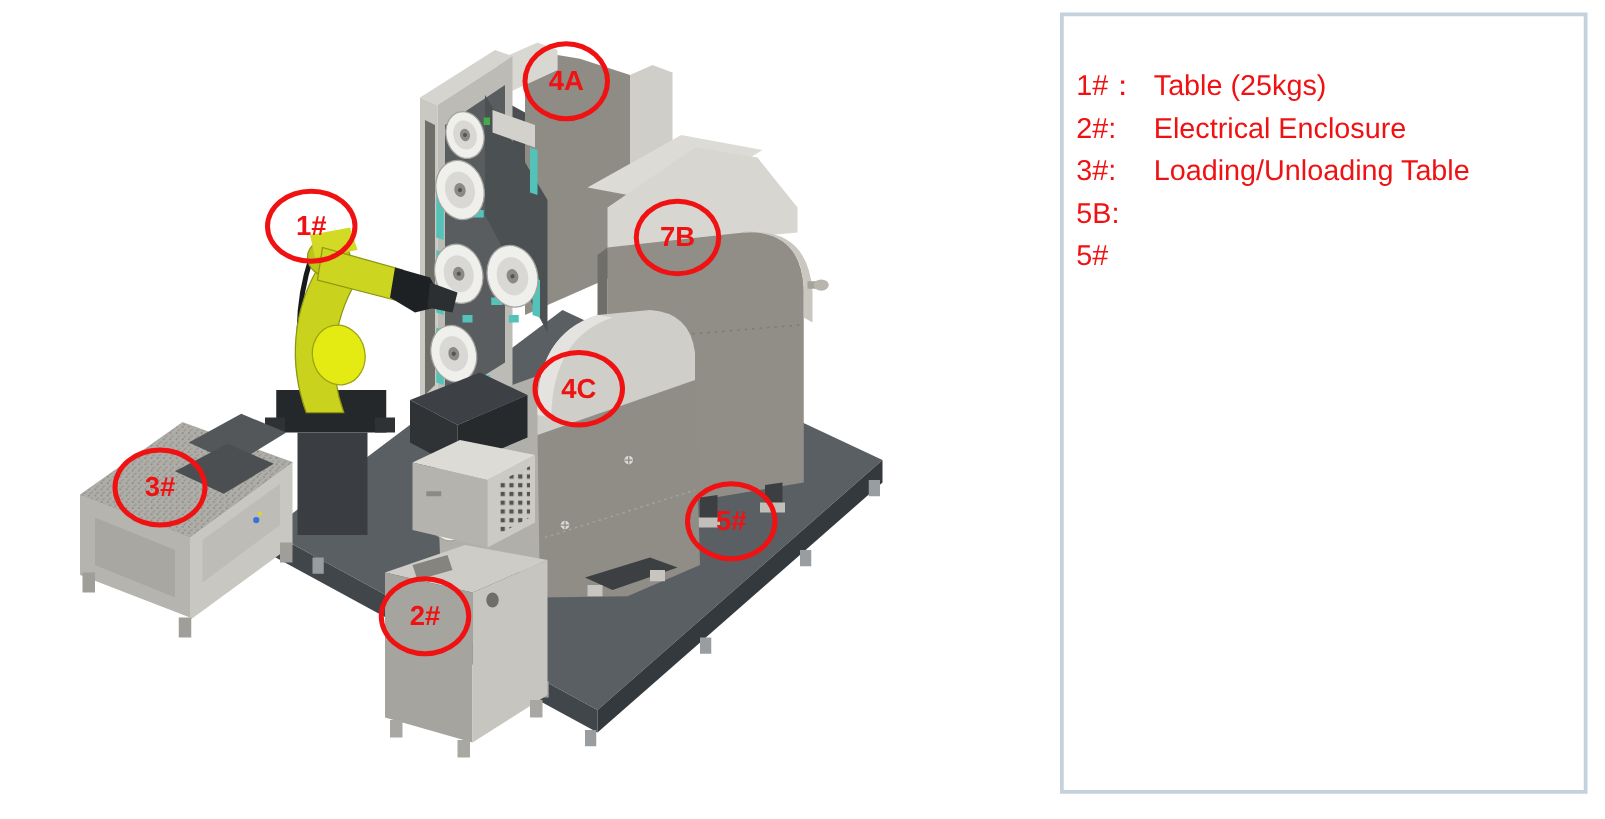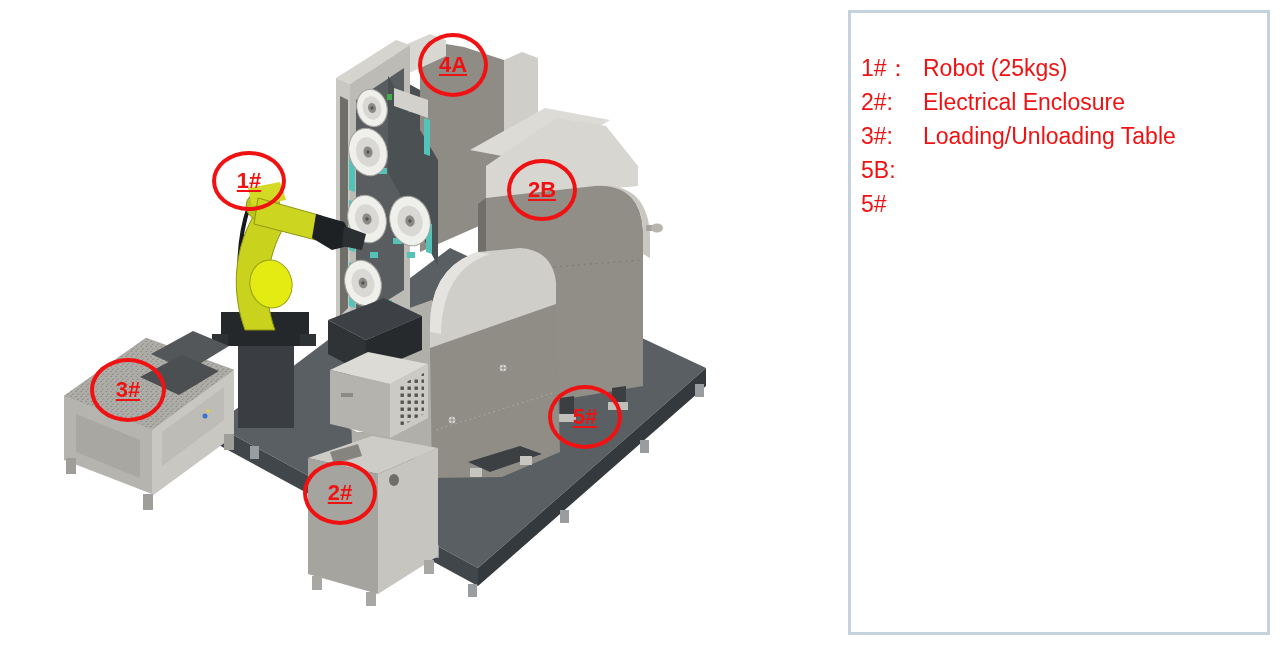--- a/index.html
+++ b/index.html
@@ -14,21 +14,21 @@
     font-family:"Liberation Sans",sans-serif;
   }
   .stage{position:relative;width:1284px;height:655px;}
   .scene{position:absolute;left:0;top:0;width:840px;height:655px;}
   .scene svg{position:absolute;left:0;top:0;}
   .callout{
     position:absolute;box-sizing:border-box;
     border:4px solid var(--red);border-radius:50%;
     display:flex;align-items:center;justify-content:center;
     font-weight:700;font-size:22px;color:var(--red);
-    background:transparent;line-height:1;text-decoration:underline;
+    background:transparent;line-height:1;
   }
   .legend{
     position:absolute;left:848px;top:10px;width:422px;height:625px;
     box-sizing:border-box;border:3px solid var(--panel-border);
     background:#ffffff;padding:38px 8px 0 10px;
   }
   .legend-row{
     display:flex;align-items:baseline;
     font-size:23px;line-height:34px;color:var(--red);white-space:pre;
   }
@@ -238,29 +238,32 @@
       <div class="callout" style="left: 303px; top: 461px; width: 74px; height: 64px;">
         <span>2#</span>
       </div>
       <div class="callout" style="left: 90px; top: 358px; width: 76px; height: 64px;">
         <span>3#</span>
       </div>
       <div class="callout" style="left: 418px; top: 33px; width: 70px; height: 64px;">
         <span>4A</span>
       </div>
       <div class="callout" style="left: 507px; top: 159px; width: 70px; height: 62px;">
-        <span>2B</span>
+        <span>7B</span>
+      </div>
+      <div class="callout" style="left: 426px; top: 280px; width: 74px; height: 62px;">
+        <span>4C</span>
       </div>
       <div class="callout" style="left: 548px; top: 385px; width: 74px; height: 64px;">
         <span>5#</span>
       </div>
     </div>
 
   <div class="legend">
     <div class="legend-list">
-        <div class="legend-row"><span class="legend-id">1#：</span><span class="legend-label">Robot (25kgs)</span></div>
+        <div class="legend-row"><span class="legend-id">1#：</span><span class="legend-label">Table (25kgs)</span></div>
         <div class="legend-row"><span class="legend-id">2#:</span><span class="legend-label">Electrical Enclosure</span></div>
         <div class="legend-row"><span class="legend-id">3#:</span><span class="legend-label">Loading/Unloading Table</span></div>
         <div class="legend-row"><span class="legend-id">5B:</span></div>
         <div class="legend-row"><span class="legend-id">5#</span></div>
       </div>
   </div>
 </div>
 
 </body></html>

